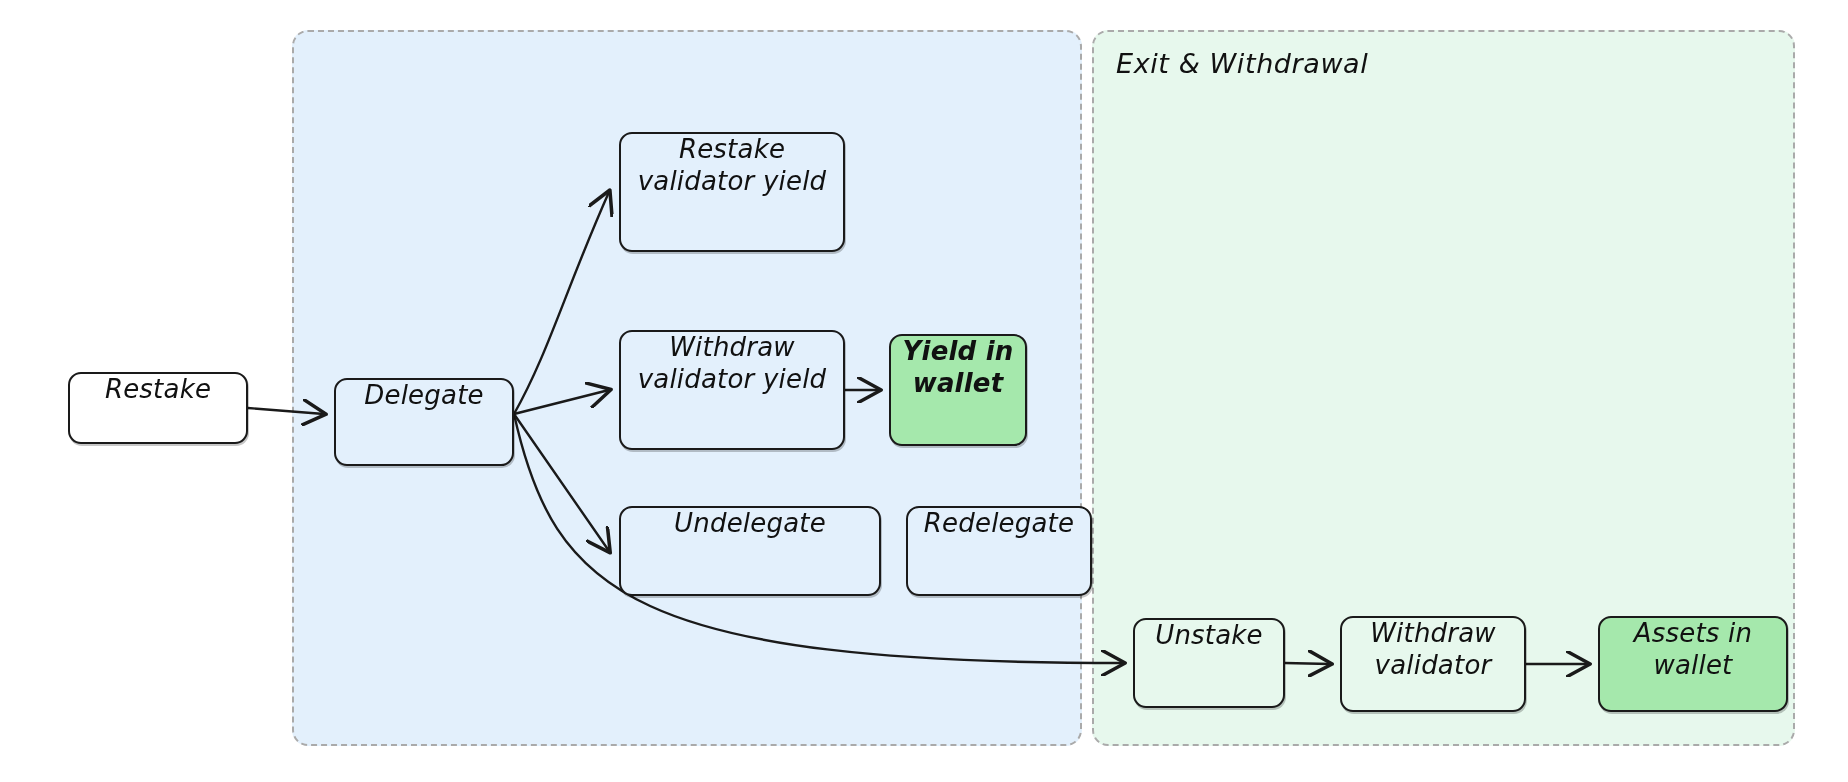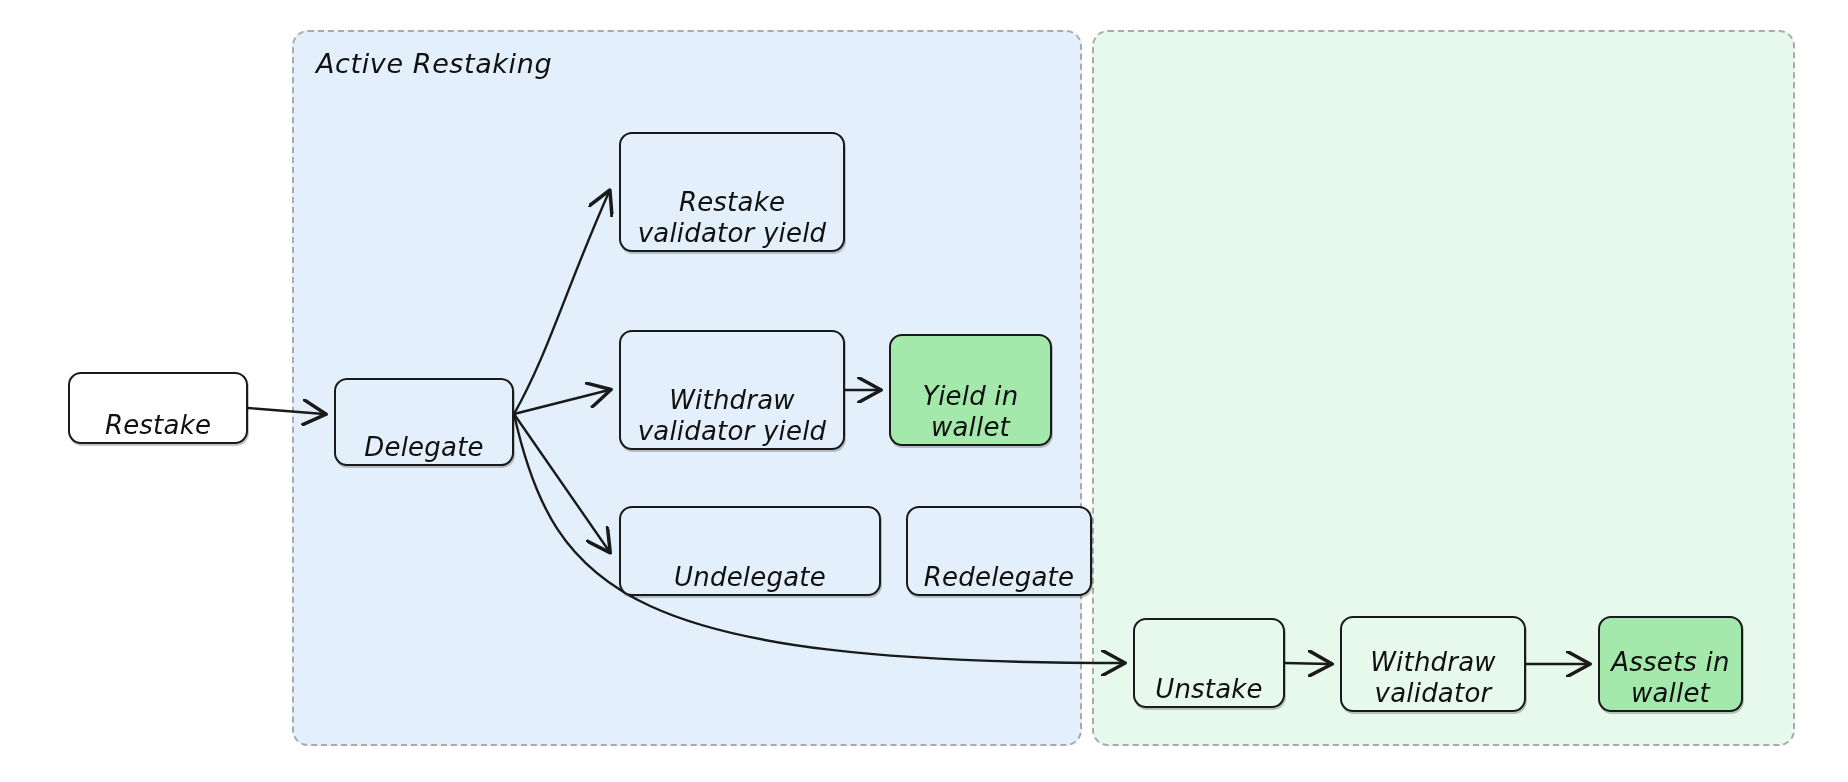--- a/index.html
+++ b/index.html
@@ -44,21 +44,21 @@
     white-space: nowrap;
   }
 
   
   .node {
     position: absolute;
     box-sizing: border-box;
     border: 2.4px solid #1a1a1a;
     border-radius: 13px;
     display: flex;
-    align-items: flex-end;
+    align-items: flex-start;
     justify-content: center;
     text-align: center;
     font-family: "DejaVu Sans", sans-serif;
     font-size: 26px;
     font-style: italic;
     color: #111111;
     line-height: 1.22;
     letter-spacing: 0.2px;
     white-space: pre-line;
     box-shadow: 1px 2px 0 rgba(0,0,0,0.22);
@@ -67,23 +67,23 @@
   .node-onblue  { background: #e3f0fc; }
   .node-ongreen { background: #e7f8ed; }
   .node-green   { background: #a5e8ac; }
 </style>
 </head>
 <body>
 
 <div id="canvas">
 
   <div class="cluster" id="cluster-active" style="left: 292px; top: 30px; width: 790px; height: 716px; background: rgb(227, 240, 252); border-color: rgb(170, 170, 170);"></div>
-  <div class="cluster-label" id="cluster-active-label" style="left: 316px; top: 48px;">Active Restaking</div>
 
   <div class="cluster" id="cluster-exit" style="left: 1092px; top: 30px; width: 703px; height: 716px; background: rgb(231, 248, 237); border-color: rgb(170, 170, 170);"></div>
+  <div class="cluster-label" id="cluster-exit-label" style="left: 1116px; top: 48px;">Exit &amp; Withdrawal</div>
 
   <svg id="edges" viewBox="0 0 1848 782" xmlns="http://www.w3.org/2000/svg">
     <defs>
       <marker id="arrow" viewBox="0 0 12 12" refX="10" refY="6" markerWidth="11" markerHeight="11" orient="auto-start-reverse">
         <path d="M 0 0 L 11 6 L 0 12" fill="none" stroke="#1a1a1a" stroke-width="1.6" stroke-linecap="round" stroke-linejoin="round"></path>
       </marker>
     </defs>
     <g id="edge-paths" fill="none" stroke="#1a1a1a" stroke-width="2.4" stroke-linecap="round" stroke-linejoin="round">
         <path d="M 248 408 L 324 414" marker-end="url(#arrow)"></path>
         <path d="M 514 414 C 548 354, 566.25 288, 609 192" marker-end="url(#arrow)"></path>
@@ -97,24 +97,24 @@
       </g>
   </svg>
 
   <div id="nodes-layer">
       <div class="node node-white" style="left: 68px; top: 372px; width: 180px; height: 72px;"><span>Restake</span></div>
       <div class="node node-onblue" style="left: 334px; top: 378px; width: 180px; height: 88px;"><span>Delegate</span></div>
       <div class="node node-onblue" style="left: 619px; top: 132px; width: 226px; height: 120px;"><span>Restake
 validator yield</span></div>
       <div class="node node-onblue" style="left: 619px; top: 330px; width: 226px; height: 120px;"><span>Withdraw
 validator yield</span></div>
-      <div class="node node-green" style="left: 889px; top: 334px; width: 163px; height: 112px;"><span>Yield in
+      <div class="node node-green" style="left: 889px; top: 334px; width: 138px; height: 112px; font-weight: bold;"><span>Yield in
 wallet</span></div>
       <div class="node node-onblue" style="left: 619px; top: 506px; width: 262px; height: 90px;"><span>Undelegate</span></div>
       <div class="node node-onblue" style="left: 906px; top: 506px; width: 186px; height: 90px;"><span>Redelegate</span></div>
       <div class="node node-ongreen" style="left: 1133px; top: 618px; width: 152px; height: 90px;"><span>Unstake</span></div>
       <div class="node node-ongreen" style="left: 1340px; top: 616px; width: 186px; height: 96px;"><span>Withdraw
 validator</span></div>
-      <div class="node node-green" style="left: 1598px; top: 616px; width: 145px; height: 96px;"><span>Assets in
+      <div class="node node-green" style="left: 1598px; top: 616px; width: 190px; height: 96px;"><span>Assets in
 wallet</span></div>
     </div>
 
 </div>
 
 </body></html>

